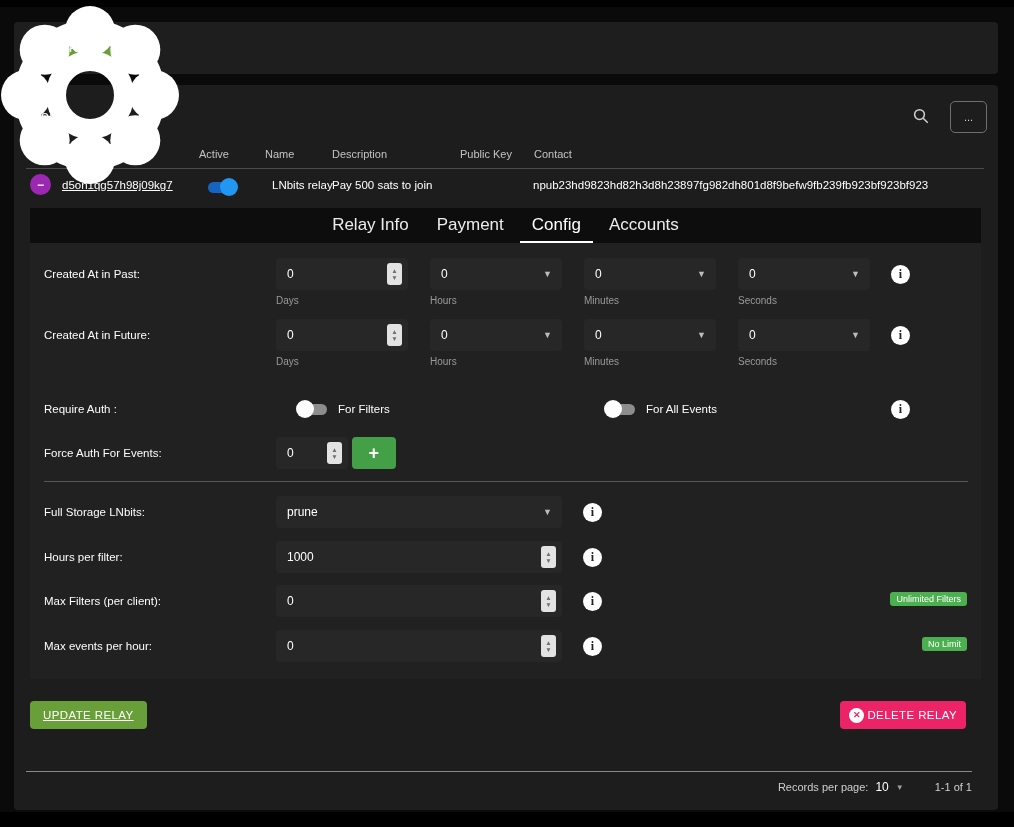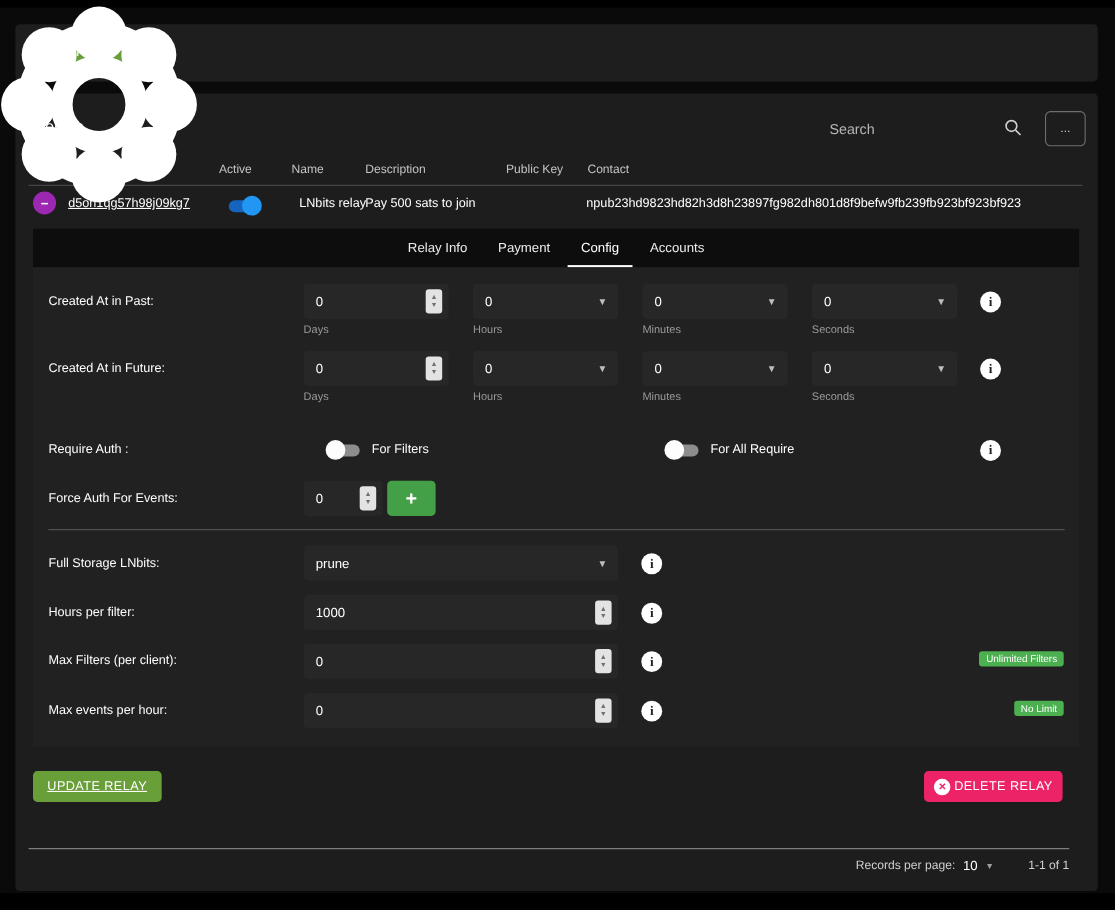--- a/index.html
+++ b/index.html
@@ -41,21 +41,21 @@
   .toggle .track { position:absolute; left:4px; top:5px; width:27px; height:11px; border-radius:6px; }
   .toggle .thumb { position:absolute; top:1px; width:18px; height:18px; border-radius:50%; }
   .toggle.on .track { background:#1565c0; }
   .toggle.on .thumb { background:#2196f3; right:0; }
   .toggle.off .track { background:#8d8d8d; }
   .toggle.off .thumb { background:#fdfdfd; left:0; }
   #row-active-toggle { position:absolute; left:190px; top:92px; }
 
   #tabbar { position:absolute; left:16px; top:123px; width:951px; height:35px; background:#0d0d0d;
             display:flex; align-items:stretch; justify-content:center; }
-  .tab { display:flex; align-items:center; padding:0 12px; margin:0 2px; font-size:12px; color:#ececec;
+  .tab { display:flex; align-items:center; padding:0 12px; margin:0 2px; font-size:17px; color:#ececec;
          cursor:pointer; border-bottom:2px solid transparent; }
   .tab.active { color:#fff; border-bottom-color:#fff; }
 
   #config-panel { position:absolute; left:16px; top:158px; width:951px; height:436px; background:#212121; }
   .f-label { position:absolute; left:14px; font-size:11.5px; color:#fdfdfd; white-space:nowrap; }
   .numbox { position:absolute; height:32px; background:#272727; border-radius:4px; }
   .numval { width:100%; height:100%; background:transparent; border:none; outline:none; color:#fff;
             font-size:12px; font-family:inherit; padding:0 26px 0 11px; }
   .selval { position:absolute; left:11px; top:9px; font-size:12px; color:#fff; }
   .spin { position:absolute; right:6px; top:5px; width:15px; height:22px; background:#e3e3e3;
@@ -94,23 +94,20 @@
 <div id="stage">
   <div class="topstrip"></div>
 
   <div class="card" id="card-toolbar">
     <button class="btn btn-green" id="new-relay-btn">NEW RELAY</button>
   </div>
 
   <div class="card" id="card-table">
     <div id="page-title">Relays</div>
 
-    <div id="search-wrap">
-      <input id="search-input" placeholder="Search" style="">
-    </div>
     <svg id="search-icon" viewBox="0 0 24 24">
       <circle cx="10" cy="10" r="6.5" fill="none" stroke="#cfcfcf" stroke-width="2"></circle>
       <line x1="15" y1="15" x2="21" y2="21" stroke="#cfcfcf" stroke-width="2"></line>
     </svg>
     <button id="more-btn">...</button>
 
     <div class="col-head" style="left:185px">Active</div>
     <div class="col-head" style="left:251px">Name</div>
     <div class="col-head" style="left:318px">Description</div>
     <div class="col-head" style="left:446px">Public Key</div>
@@ -193,21 +190,21 @@
       <div class="f-label" style="top:160px">Require Auth :</div>
       <div class="toggle off" style="position:absolute;left:266px;top:156px">
         <div class="track"></div>
         <div class="thumb"></div>
       </div>
       <div class="f-label" style="left:308px;top:160px">For Filters</div>
       <div class="toggle off" style="position:absolute;left:574px;top:156px">
         <div class="track"></div>
         <div class="thumb"></div>
       </div>
-      <div class="f-label" style="left:616px;top:160px">For All Require</div>
+      <div class="f-label" style="left:616px;top:160px">For All Events</div>
       <div class="info" style="left:861px;top:157px">i</div>
 
       <div class="f-label" style="top:204px">Force Auth For Events:</div>
       <div class="numbox" style="left:246px;top:194px;width:72px">
         <input class="numval" value="0" style="">
         <span class="spin">
           <span>▲</span>
           <span>▼</span>
         </span>
       </div>

